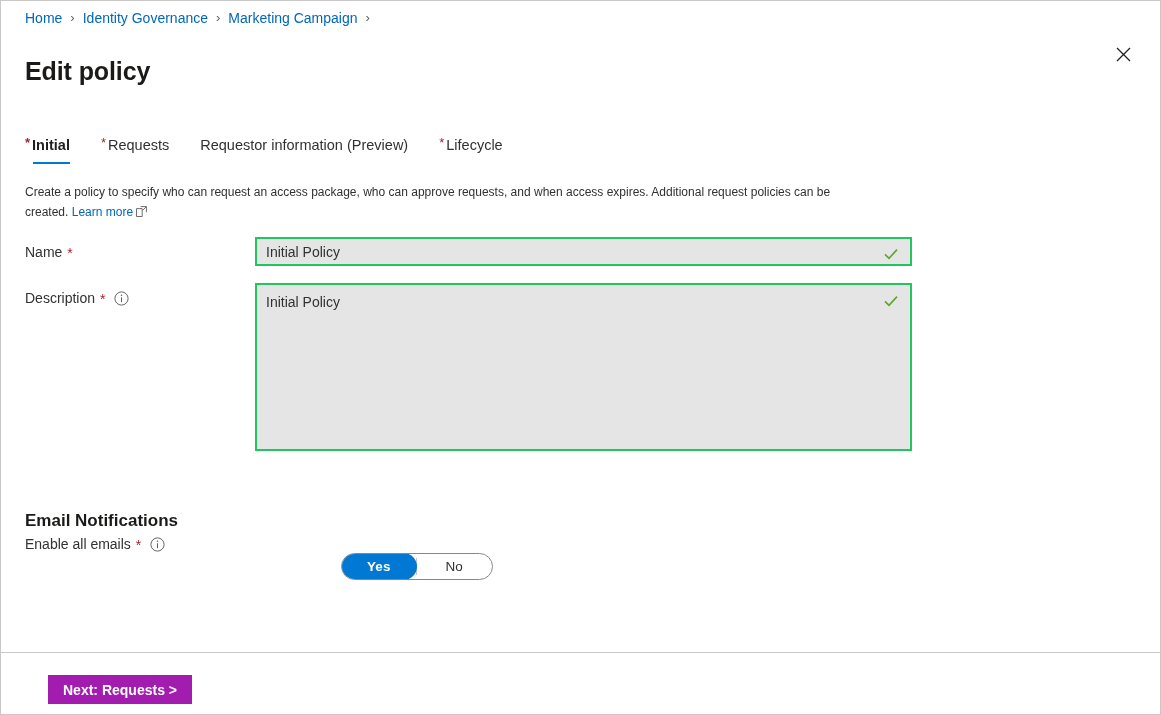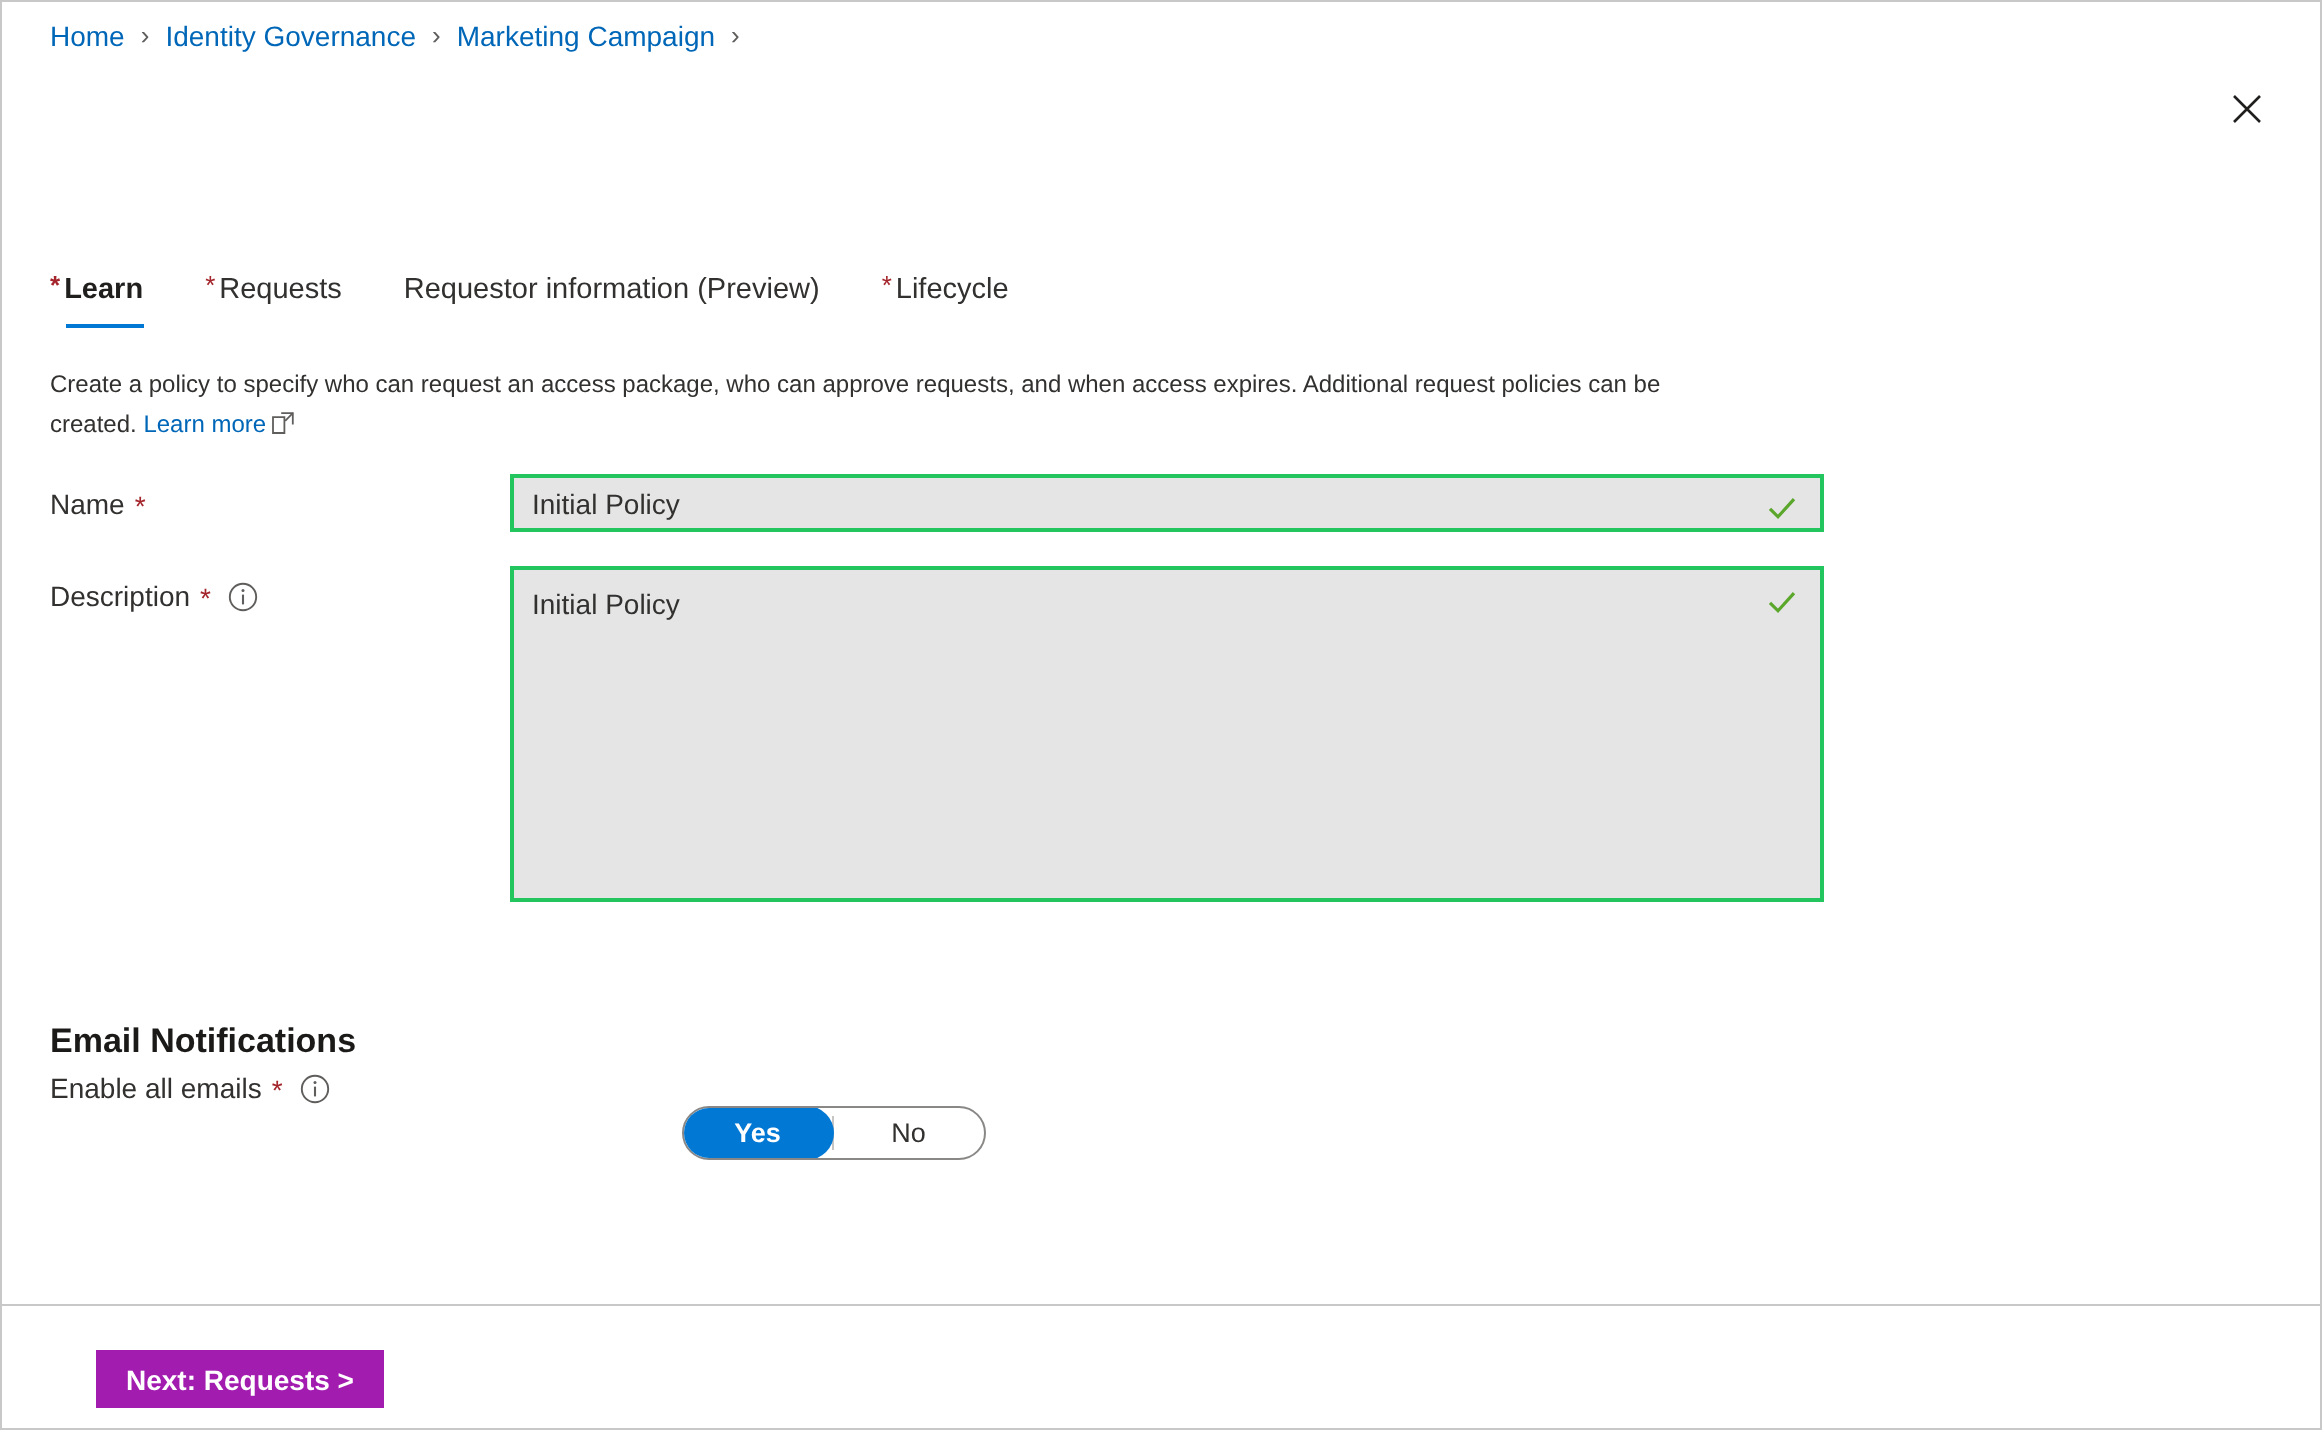--- a/index.html
+++ b/index.html
@@ -294,33 +294,34 @@
 
   <nav class="breadcrumb">
     <span class="crumb-link">Home</span>
     <span class="crumb-sep">›</span>
     <span class="crumb-link">Identity Governance</span>
     <span class="crumb-sep">›</span>
     <span class="crumb-link">Marketing Campaign</span>
     <span class="crumb-sep">›</span>
   </nav>
 
+  <h1 class="page-title">Edit policy</h1>
 
   <button class="close-btn" aria-label="Close">
     <span>
       <svg width="15" height="15" viewBox="0 0 15 15" aria-hidden="true">
         <path d="M1 1 L14 14 M14 1 L1 14" stroke="#201f1e" stroke-width="1.3" fill="none"></path>
       </svg>
     </span>
   </button>
 
   <div class="tabs">
     <div class="tab active">
       <span class="req-star">*</span>
-      <span>Learn</span>
+      <span>Initial</span>
     </div>
     <div class="tab">
       <span class="req-star">*</span>
       <span>Requests</span>
     </div>
     <div class="tab">
       <span>Requestor information (Preview)</span>
     </div>
     <div class="tab">
       <span class="req-star">*</span>

